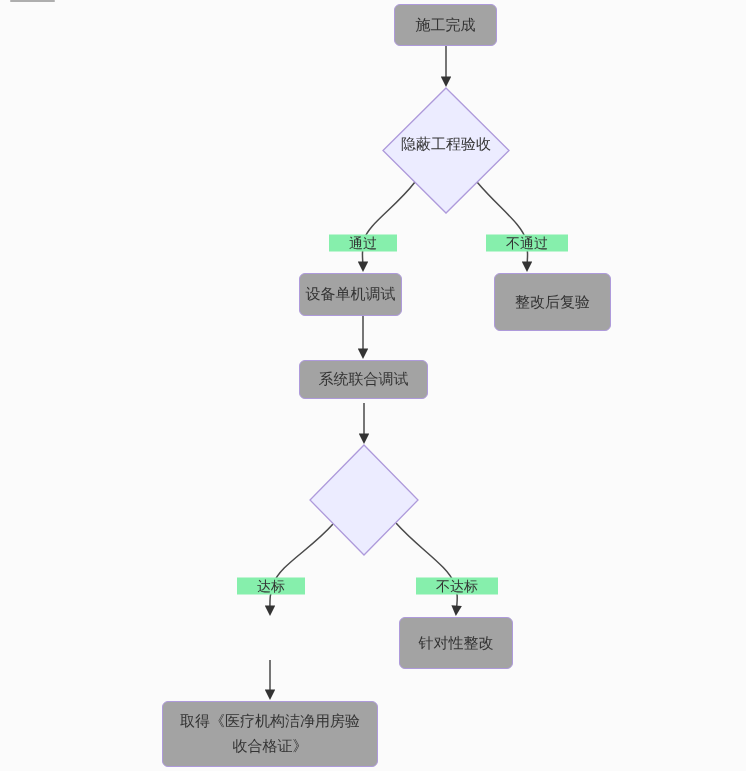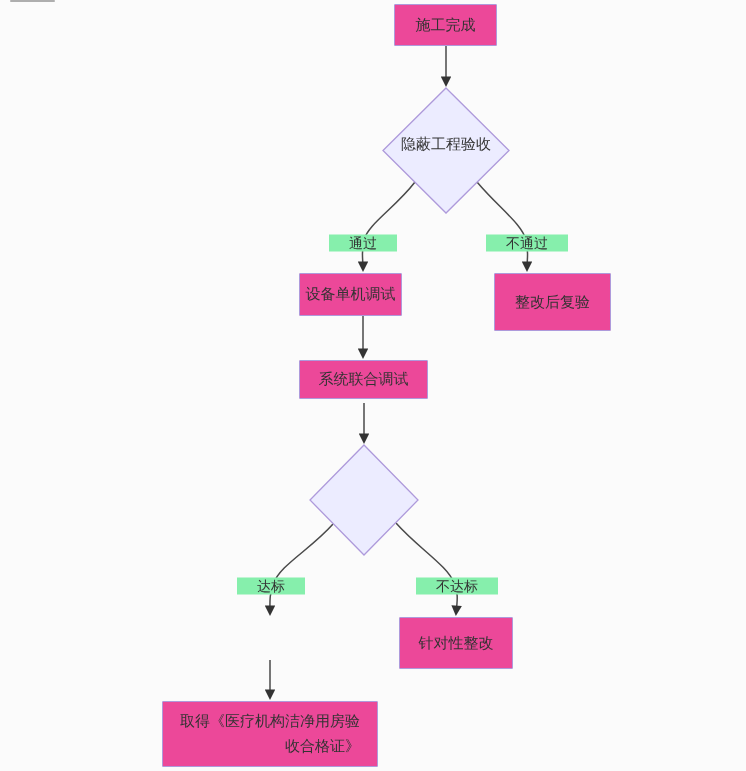--- a/index.html
+++ b/index.html
@@ -3,34 +3,34 @@
 <meta charset="utf-8">
 <style>
   html,body{margin:0;padding:0;background:#fbfbfb;}
   .canvas{
     position:relative;width:746px;height:771px;background:#fbfbfb;
     font-family:"Liberation Sans","DejaVu Sans",sans-serif;overflow:hidden;
   }
   .edges-svg{position:absolute;left:0;top:0;width:746px;height:771px;}
   .node{
     position:absolute;box-sizing:border-box;
-    background:#ec4899;border:1.5px solid #ae9adb;border-radius:1px;
+    background:#a3a3a3;border:1.5px solid #ae9adb;border-radius:6px;
     display:flex;align-items:center;justify-content:center;
     font-size:15px;color:#333;text-align:center;line-height:1.65;
   }
   .diamond-label{
     position:absolute;display:flex;align-items:flex-start;justify-content:center;
     font-size:15px;color:#333;text-align:center;pointer-events:none;
   }
   .edge-label{
     position:absolute;transform:translate(-50%,-50%);
     background:#86efac;color:#333;font-size:14px;line-height:17px;
     padding:0 20px;white-space:nowrap;
   }
-  .cert-line{display:block;text-align:right;}
+  .cert-line{display:block;}
   .artifact{
     position:absolute;left:10px;top:0;width:45px;height:2px;
     background:#aeaeae;border-radius:2px;
   }
 </style>
 </head>
 <body>
 
 <div class="canvas">
 

